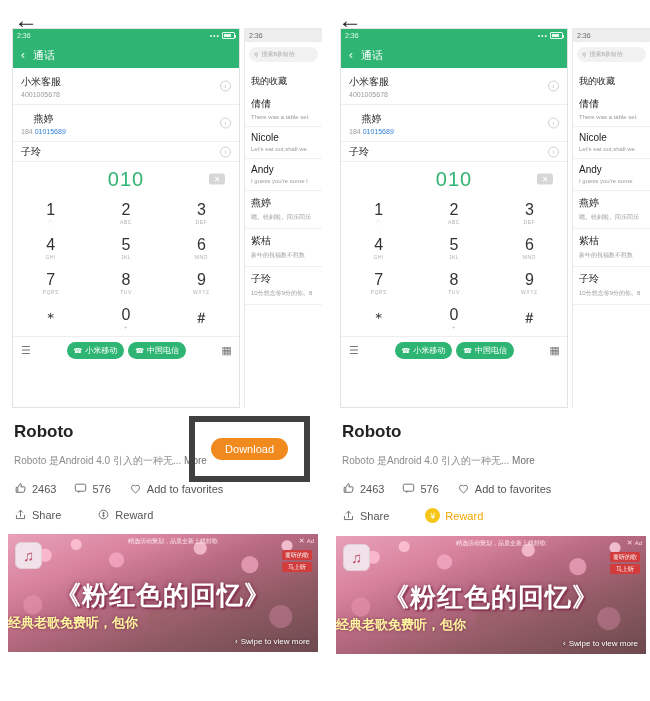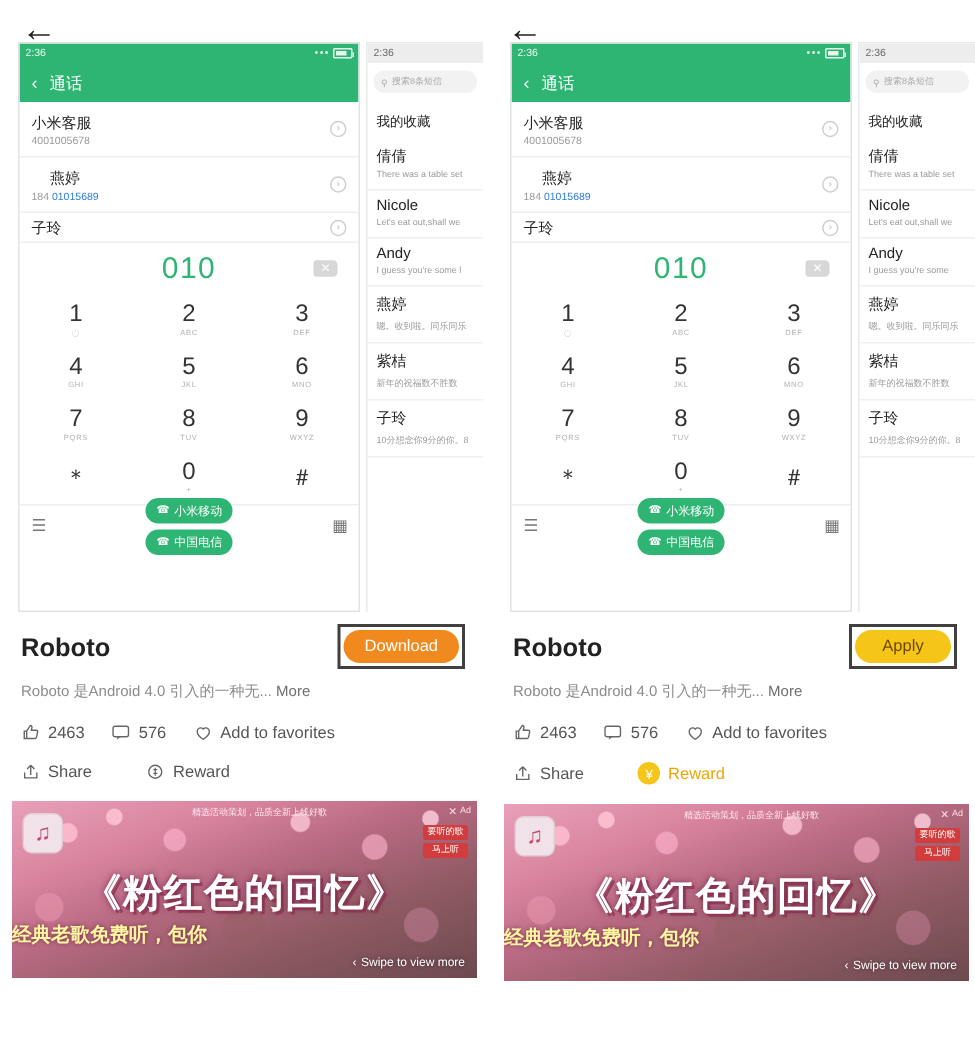--- a/index.html
+++ b/index.html
@@ -102,21 +102,21 @@
   .key .l { font-size: 5px; color: #b0b0b0; letter-spacing: .5px; margin-top: 1px; }
   .key .sym { font-size: 15px; color: #333; }
 
   .dialbar {
     height: 28px; border-top: 1px solid #eee;
     display: flex; align-items: center; justify-content: space-between;
     padding: 0 8px;
   }
   .dialbar .menu { font-size: 11px; color: #777; }
   .dialbar .grid-ic { font-size: 11px; color: #777; letter-spacing: -1px; }
-  .simbtns { display: flex; gap: 4px; flex-direction: column; }
+  .simbtns { display: flex; gap: 4px; }
   .simbtn {
     background: #2fb573; color: #fff; font-size: 8px;
     border-radius: 10px; padding: 3px 7px; display: flex; align-items: center; gap: 3px;
   }
   .simbtn .ph { font-size: 7px; }
 
   
   .searchbar {
     margin: 5px 4px; height: 15px; background: #f2f2f2; border-radius: 8px;
     display: flex; align-items: center; padding: 0 5px; gap: 3px;
@@ -128,21 +128,21 @@
   .sms-item .p { font-size: 6px; color: #9b9b9b; margin-top: 3px; white-space: nowrap; }
 
   
   .info { padding: 14px 10px 0 10px; position: relative; }
   .font-name { font-size: 17px; color: #222; font-weight: bold; }
   .font-desc { font-size: 10px; color: #8c8c8c; margin-top: 12px; }
   .font-desc .more { color: #6f6f6f; }
 
   .action-wrap {
     position: absolute; right: 12px; top: 8px;
-    border: 2px solid #404040; padding: 2px;
+    border: 6px solid #404040; padding: 16px;
   }
   .action-btn {
     display: block; border-radius: 13px; padding: 5px 14px;
     font-size: 11px; text-align: center; color: #fff; min-width: 64px;
   }
   .btn-download { background: #f08a1e; }
   .btn-apply { background: #f5c518; color: #6b4a00; }
 
   .stats {
     display: flex; align-items: center; gap: 18px;
@@ -587,23 +587,20 @@
           </div>
       </div>
     </div>
 
     <div class="info">
       <div class="font-name">Roboto</div>
       <div class="font-desc">
         <span>Roboto 是Android 4.0 引入的一种无...</span>
         <span class="more">More</span>
       </div>
-      <div class="action-wrap">
-        <span class="action-btn btn-apply">Apply</span>
-      </div>
     </div>
 
     <div class="stats">
       <span class="it">
         <svg width="13" height="13" viewBox="0 0 24 24">
             <path fill="none" stroke="#666" stroke-width="1.7" d="M7 10v9H4v-9h3zm0 0l4.5-7c1.2 0 2 .9 2 2l-.8 4H19c1 0 1.7.9 1.5 1.9l-1.4 6.4c-.2.9-1 1.7-2 1.7H7"></path>
           </svg>
         <span>2463</span>
       </span>
       <span class="it">

